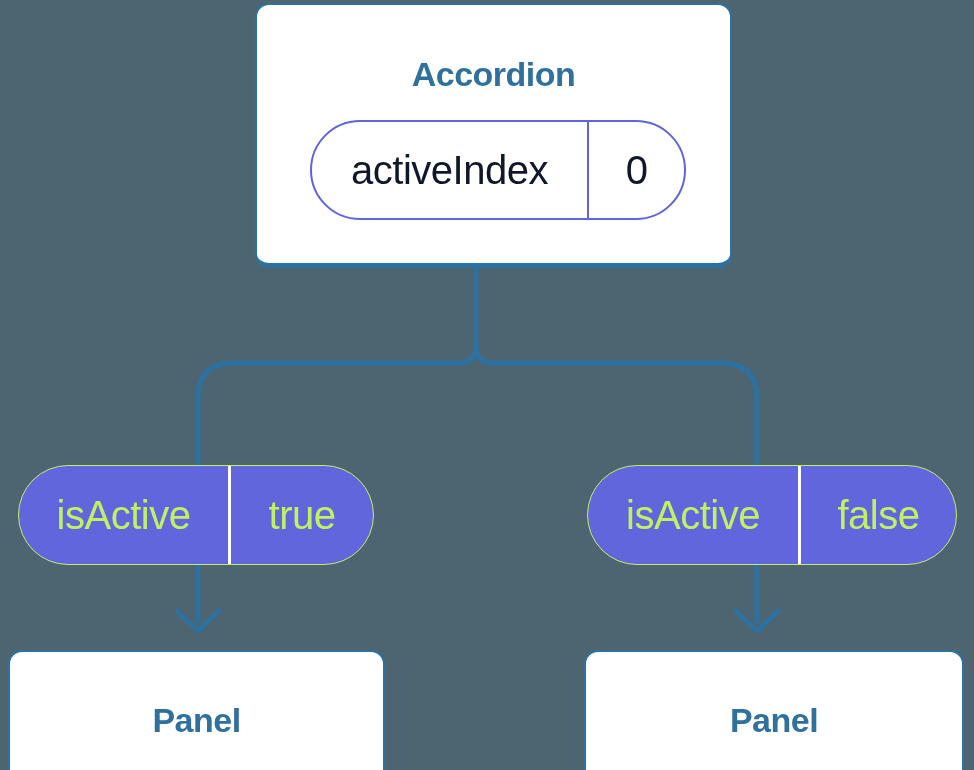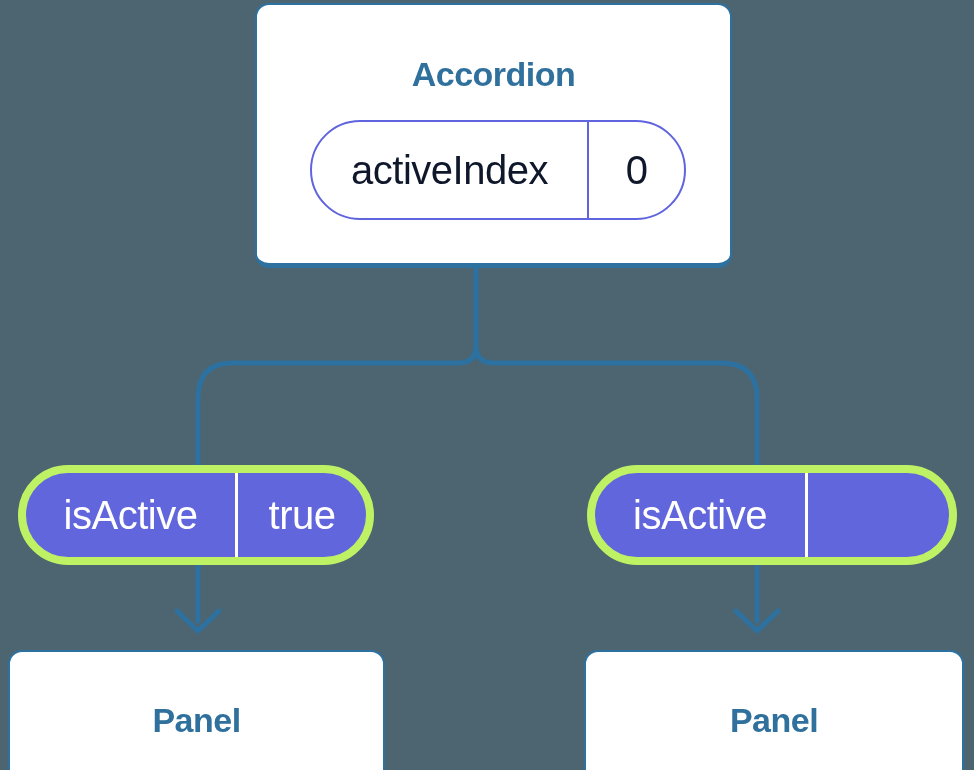--- a/index.html
+++ b/index.html
@@ -67,25 +67,25 @@
   }
   .state-pill .cell-value {
     flex: 1;
     display: flex; align-items: center; justify-content: center;
   }
   .prop-pill {
     position: absolute;
     top: 465px;
     height: 100px;
     background: #6166DC;
-    border: 8px solid #bef264;
+    border: 1px solid #bef264;
     border-radius: 52px;
     box-sizing: border-box;
     display: flex;
-    color: #ffffff;
+    color: #bef264;
     font-size: 40px;
     letter-spacing: -0.5px;
     z-index: 3;
   }
   .prop-pill .cell-name {
     display: flex; align-items: center; justify-content: center;
     border-right: 3px solid #FFFFFF;
   }
   .prop-pill .cell-value {
     flex: 1;
@@ -123,20 +123,21 @@
     </div>
   </div>
 
   <div class="prop-pill pos-left">
     <div class="cell-name">isActive</div>
     <div class="cell-value">true</div>
   </div>
 
   <div class="prop-pill pos-right">
     <div class="cell-name">isActive</div>
+    <div class="cell-value">false</div>
   </div>
 
   <div class="node panel-box pos-left">
     <div class="node-title">Panel</div>
   </div>
 
   <div class="node panel-box pos-right">
     <div class="node-title">Panel</div>
   </div>
 

